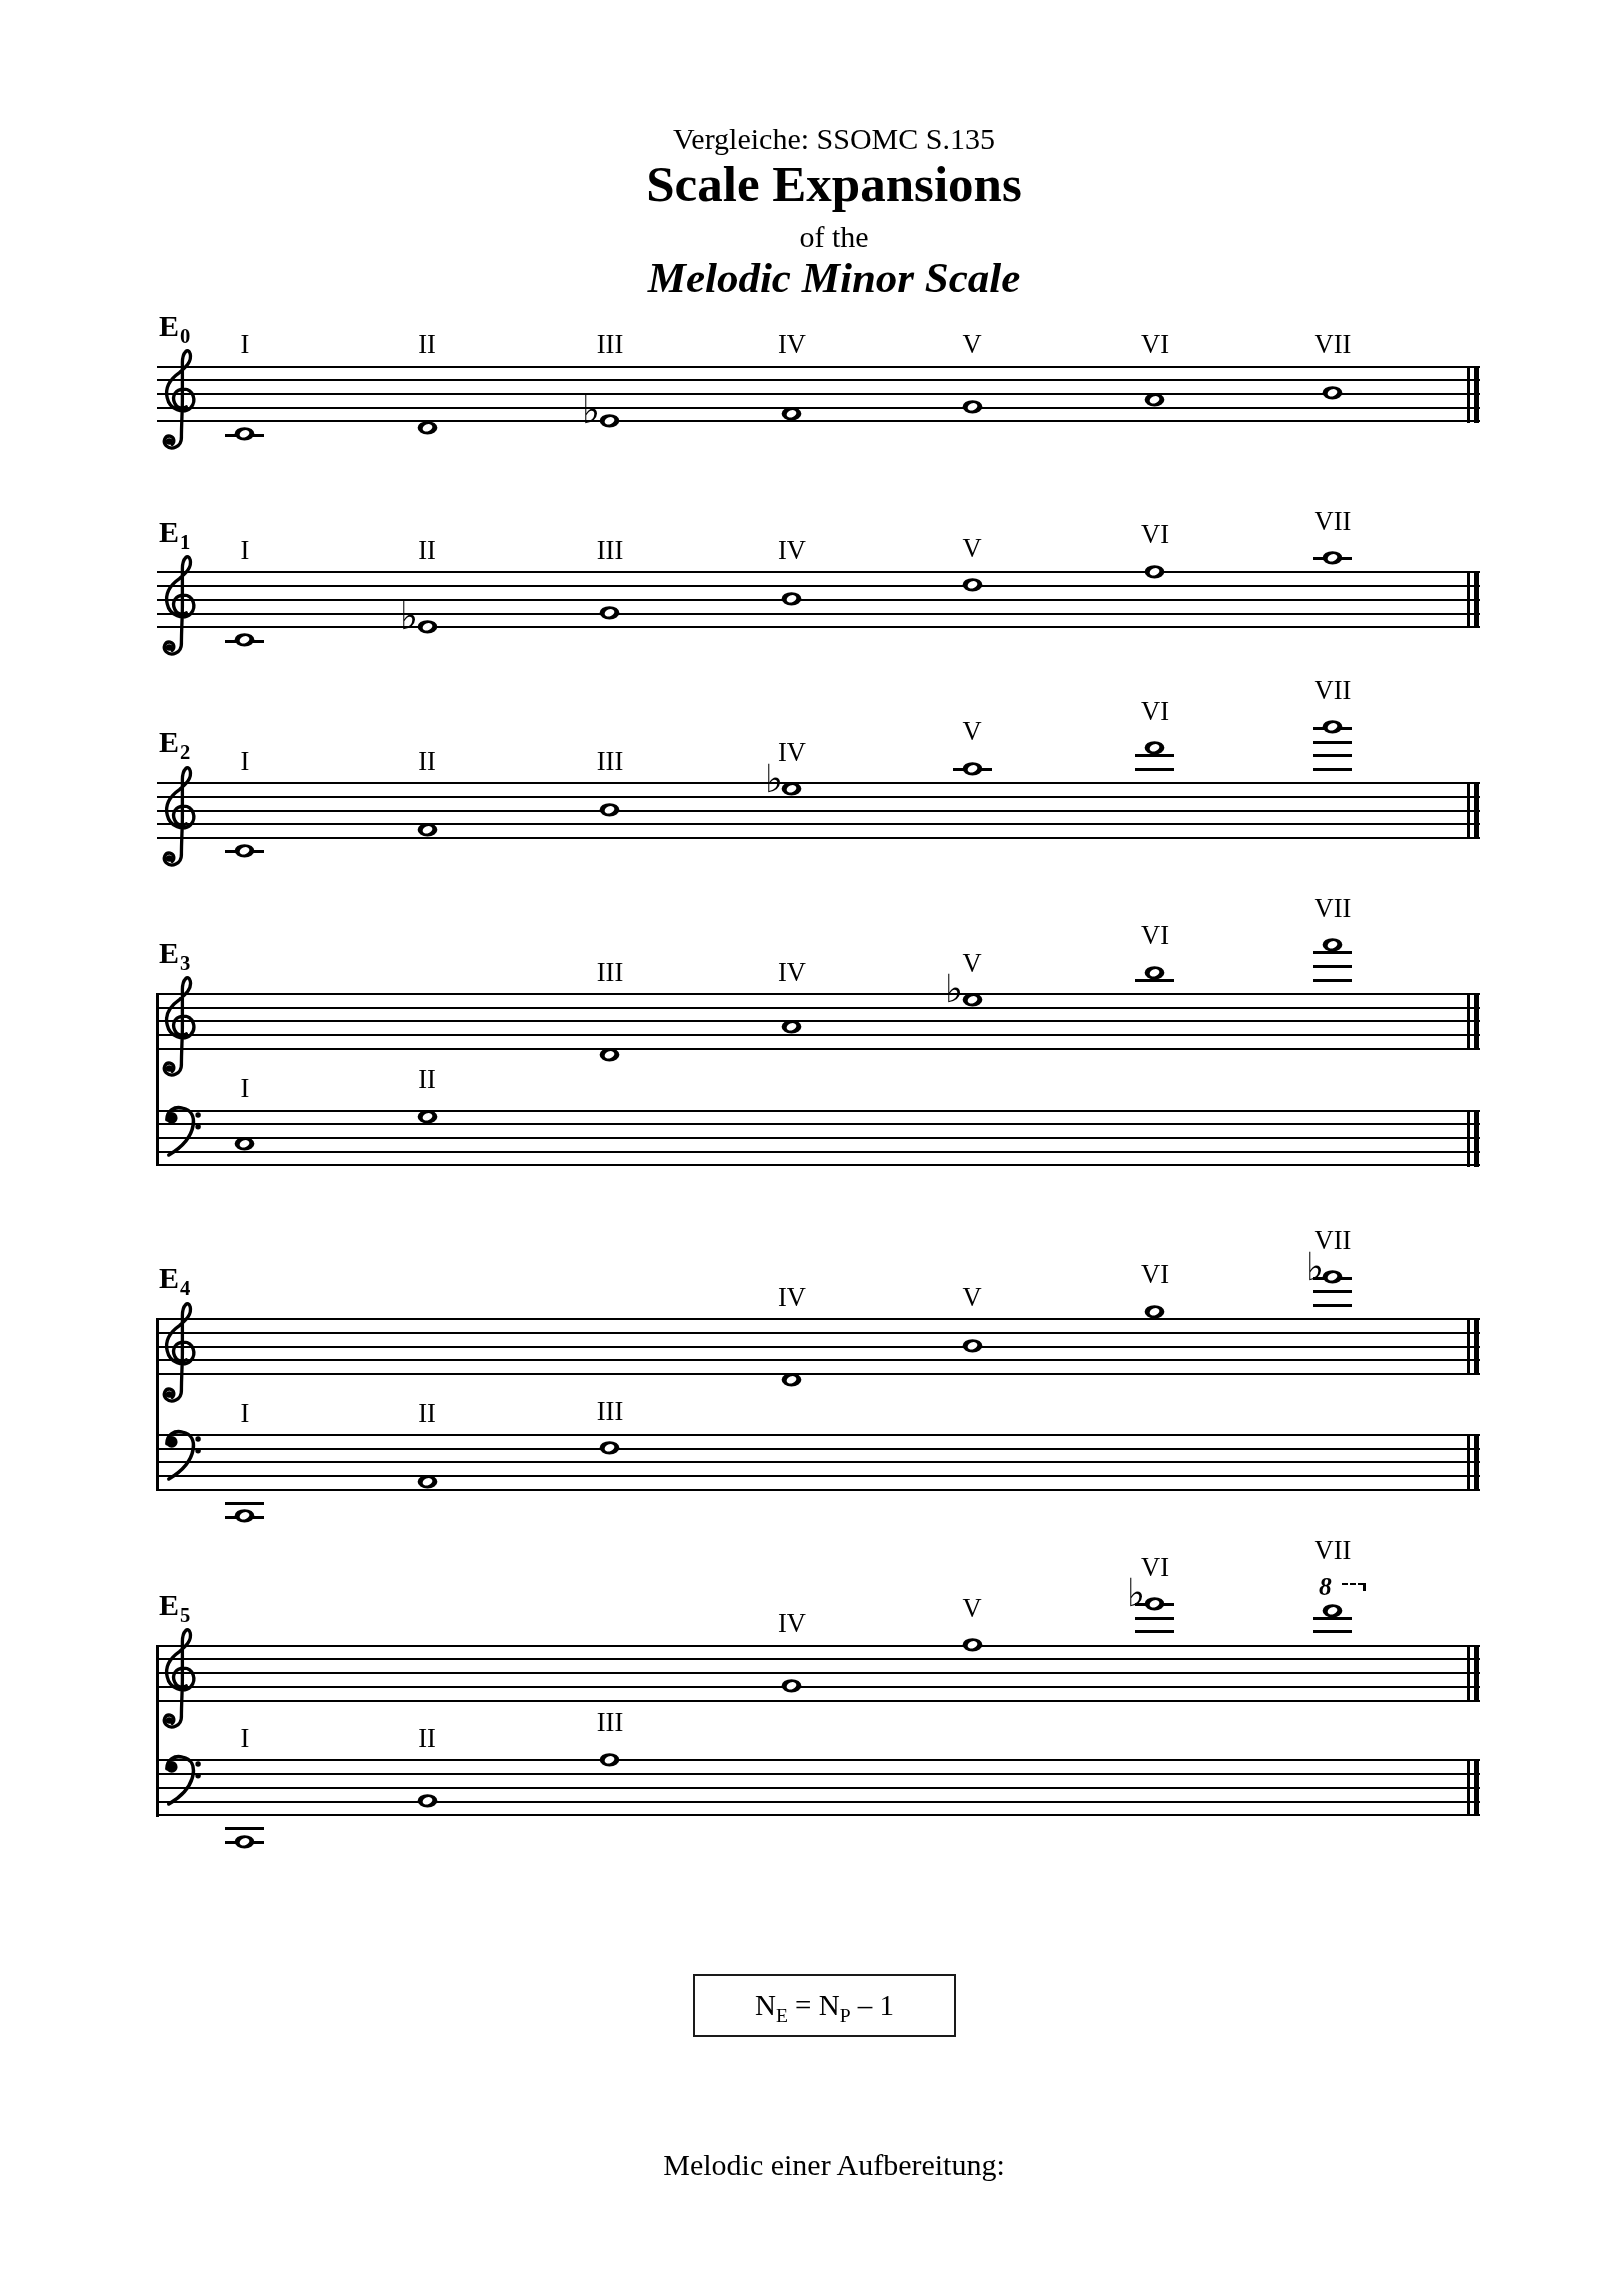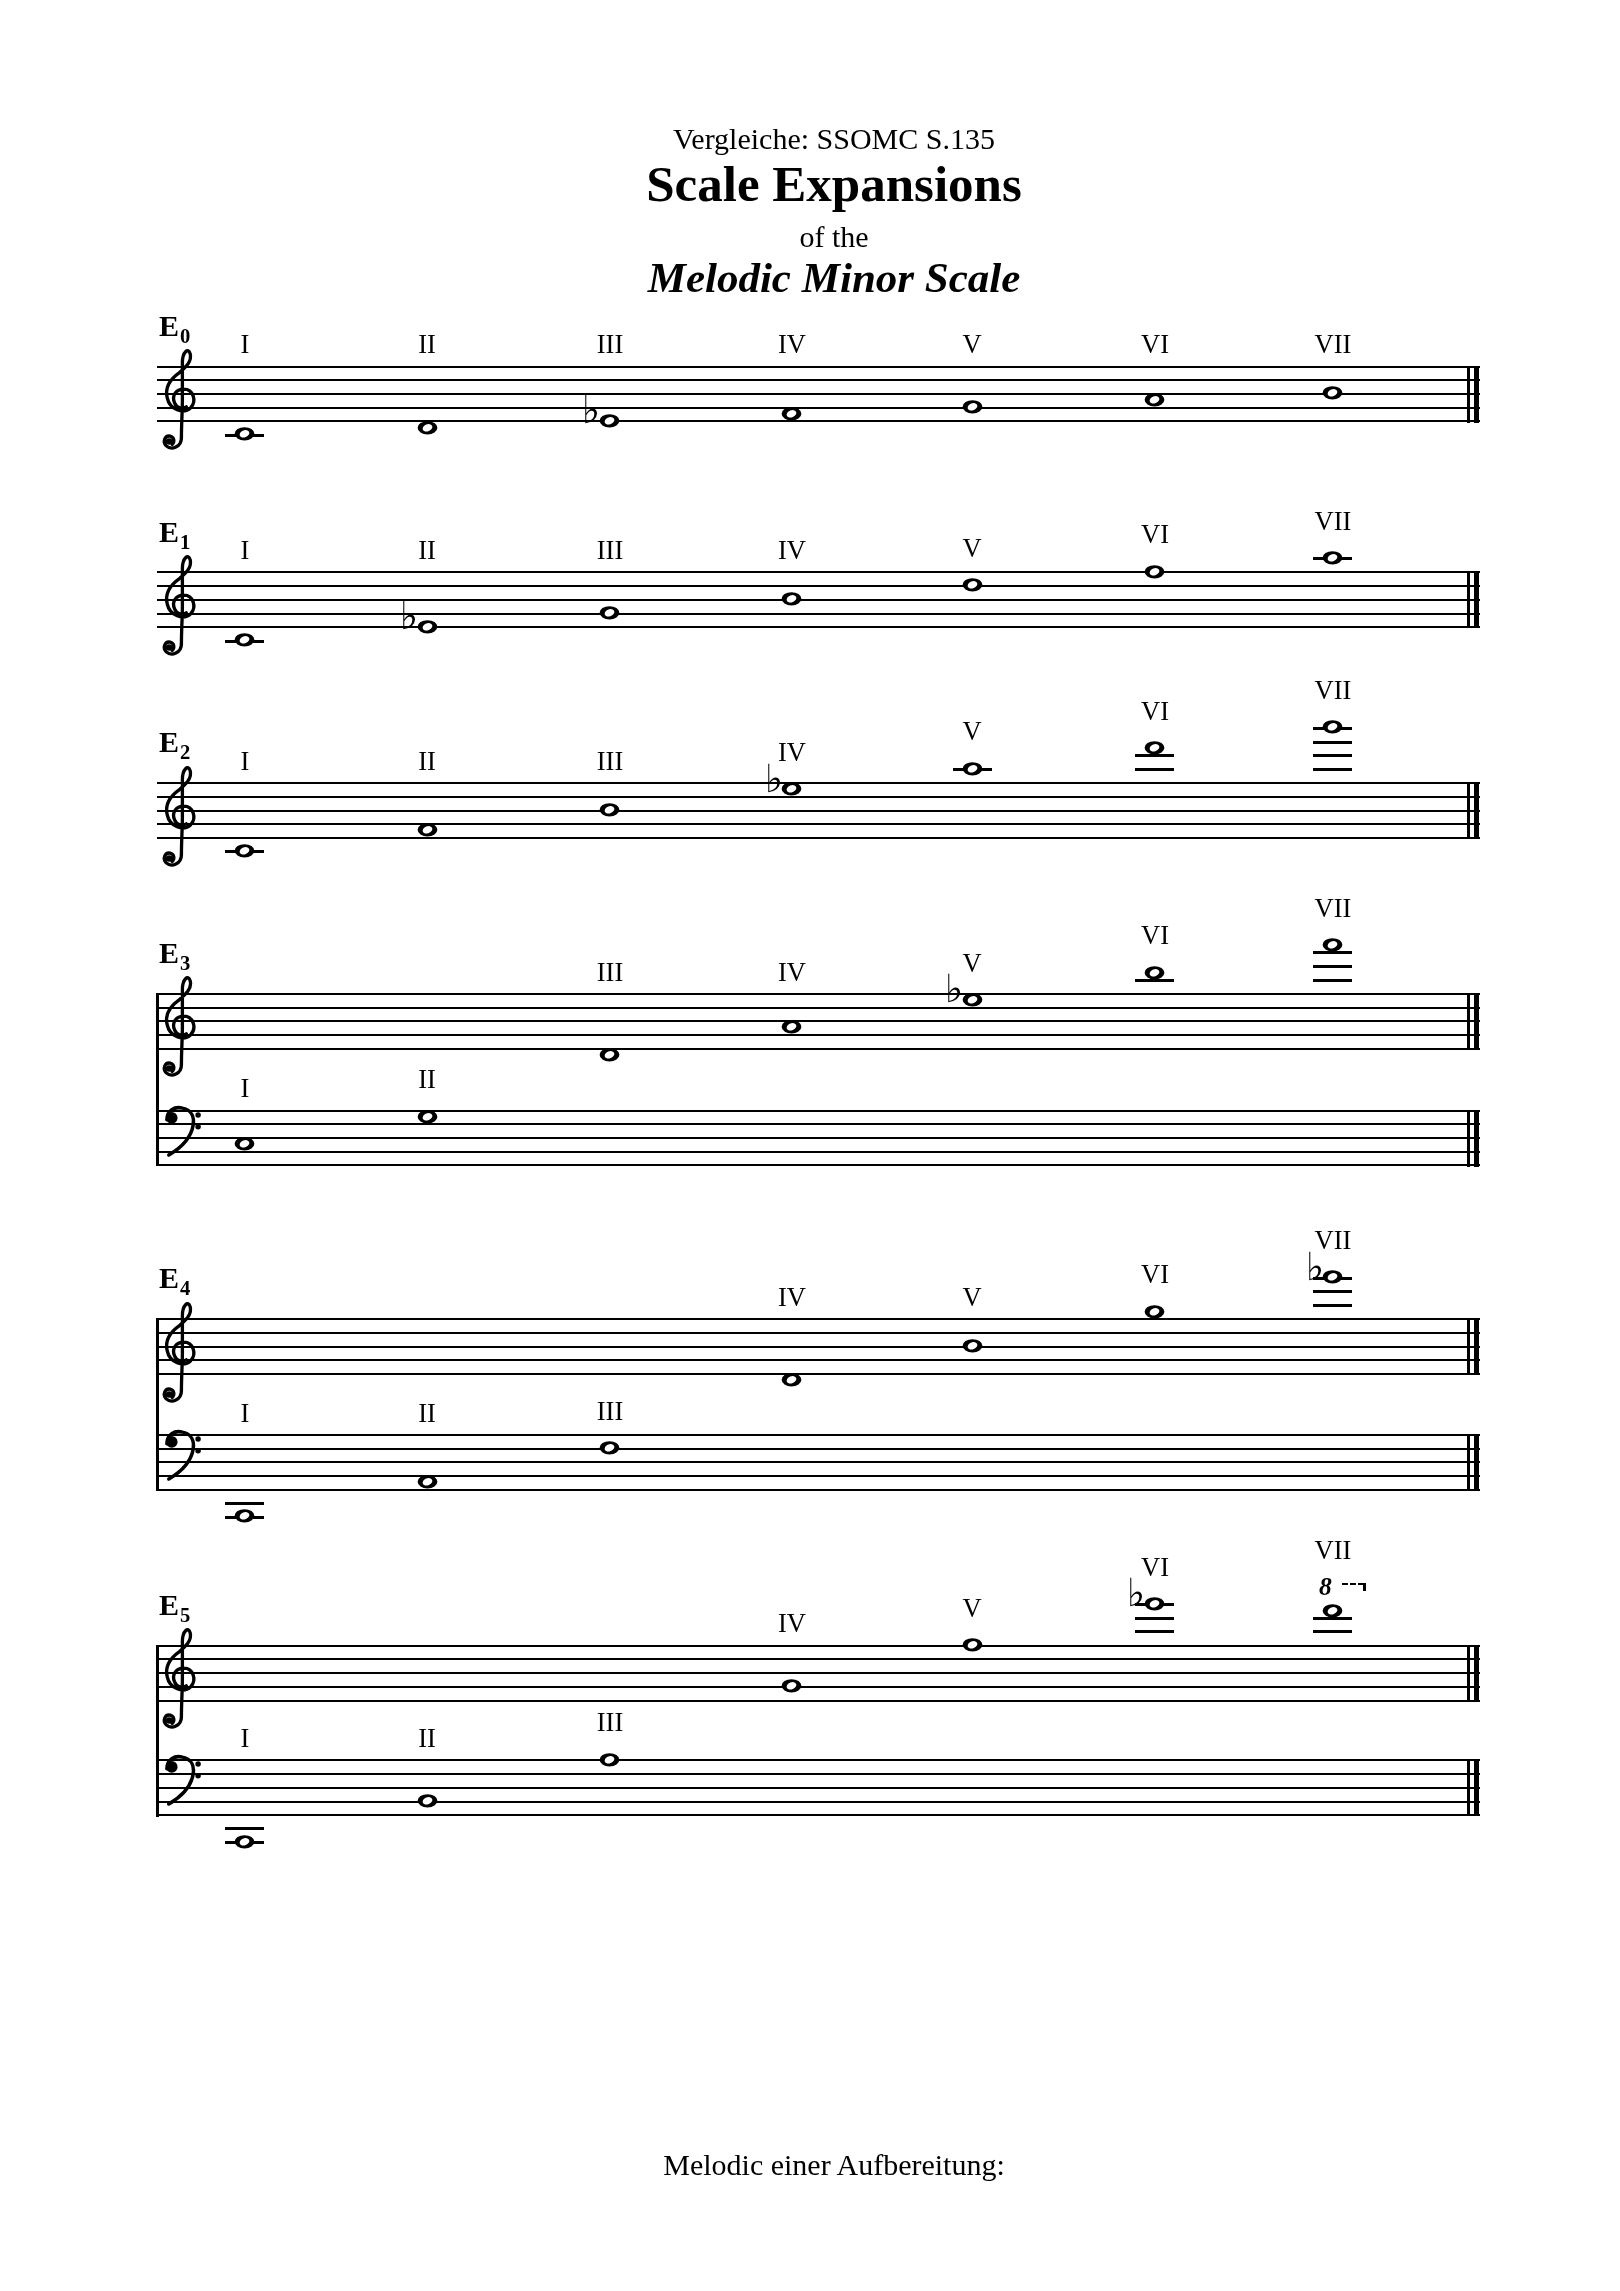--- a/index.html
+++ b/index.html
@@ -516,16 +516,17 @@
           <ellipse cx="15" cy="10" rx="5.2" ry="3.6" fill="#fff" transform="rotate(-22 15 10)"></ellipse>
         </svg>
       </div>
       <div class="numeral" style="left: 1289px; top: 1536px;">VII</div>
       <div class="oct8" style="left: 1319px; top: 1574px;">8</div>
       <div class="octdash" style="left: 1342px; top: 1583px;"></div>
       <div class="octhook" style="left: 1363px; top: 1583px;"></div>
     </div>
 
 
+  <div class="formula-box"><span>N</span><sub class="fsub">E</sub><span> = </span><span>N</span><sub class="fsub">P</sub><span> – 1</span></div>
 
   <div class="fline f2">Melodic einer Aufbereitung:</div>
 </div>
 
 
 </body></html>

